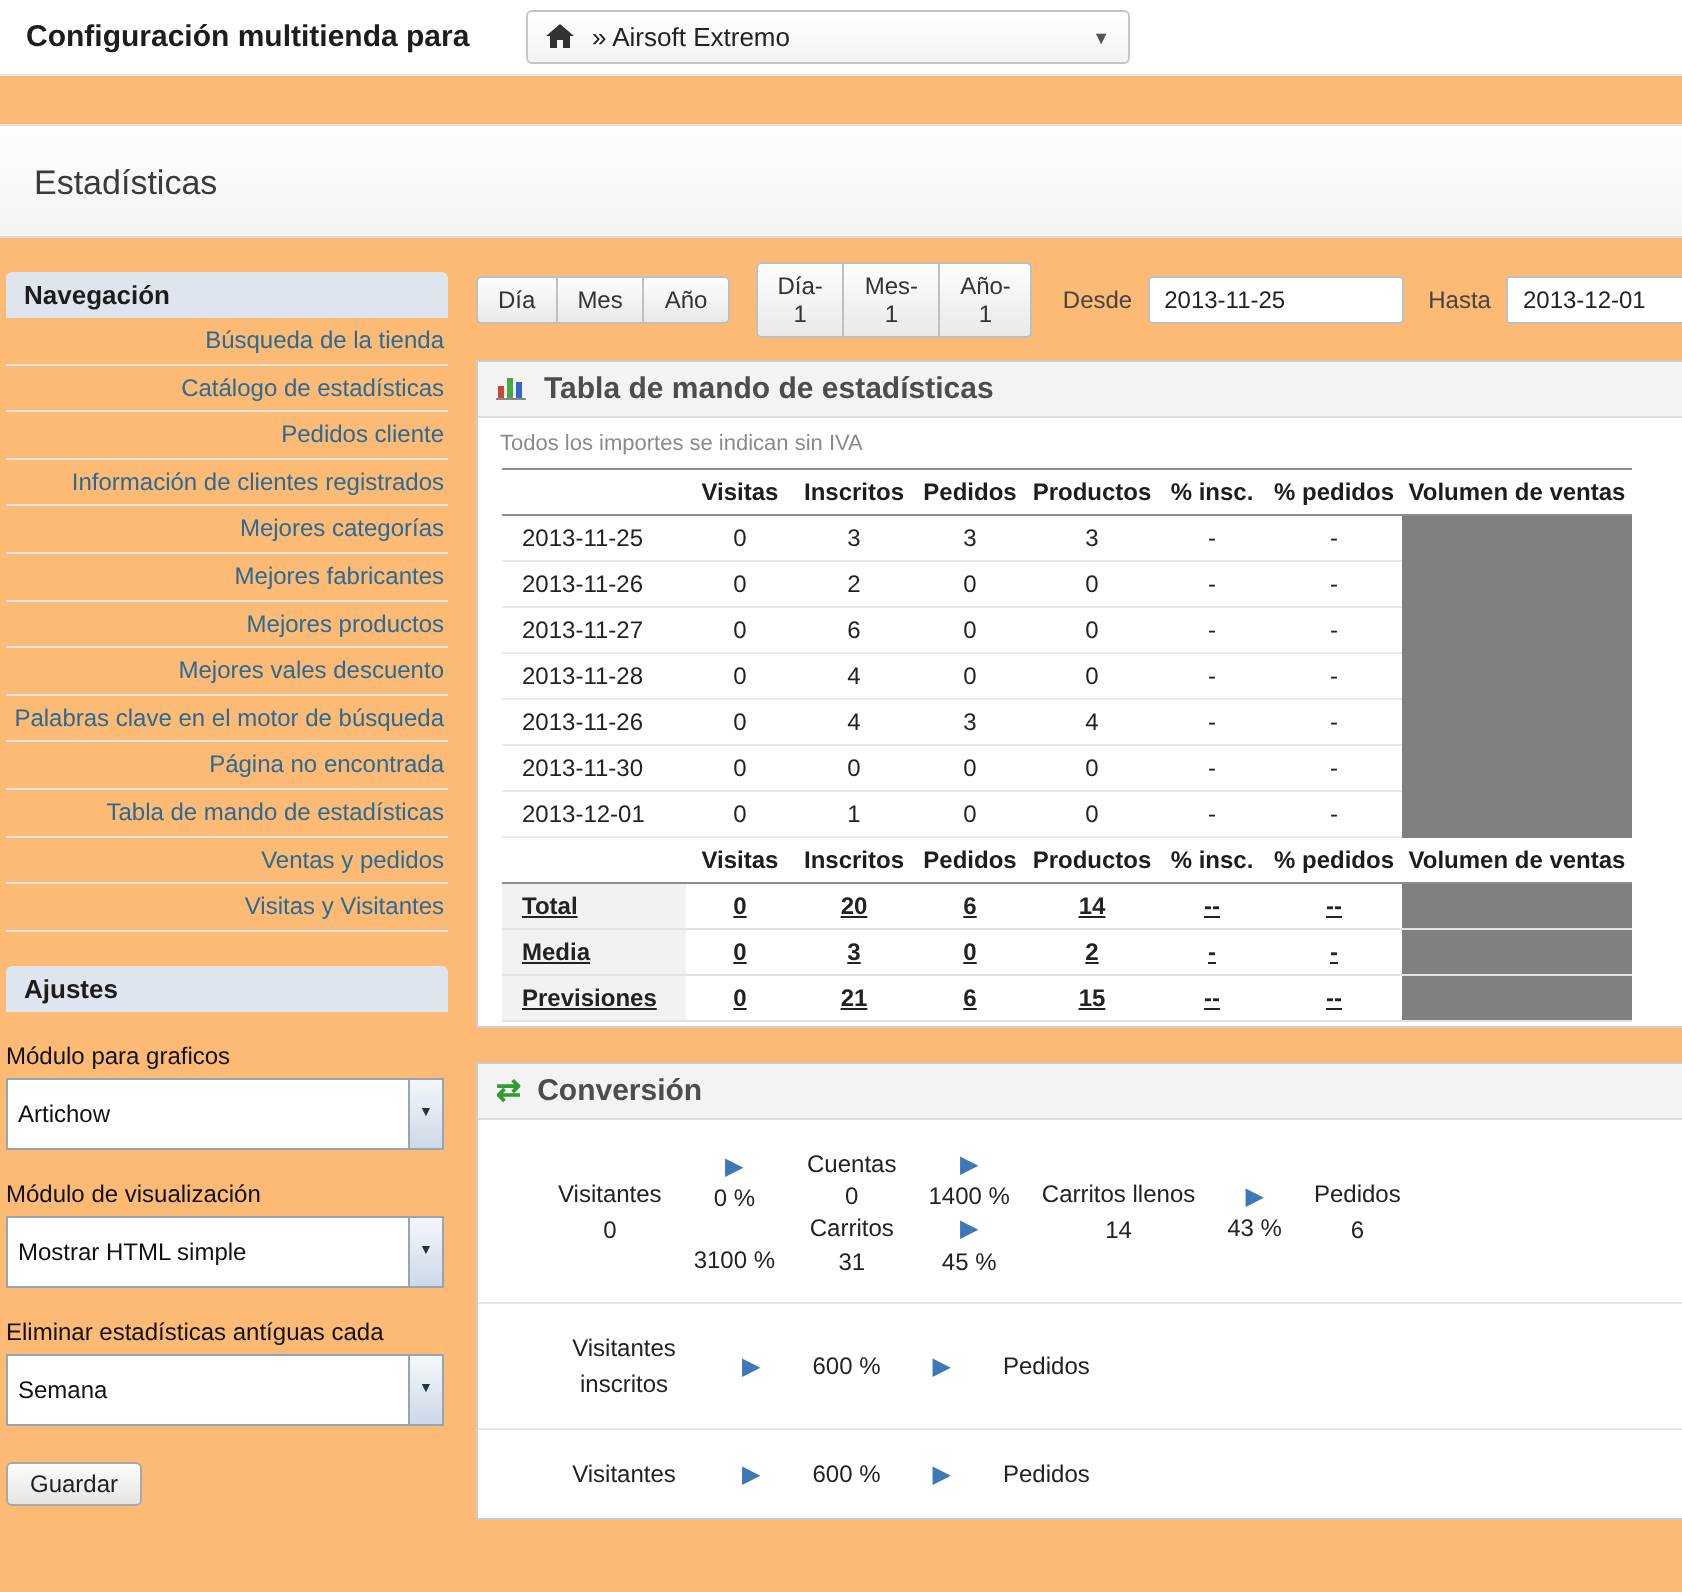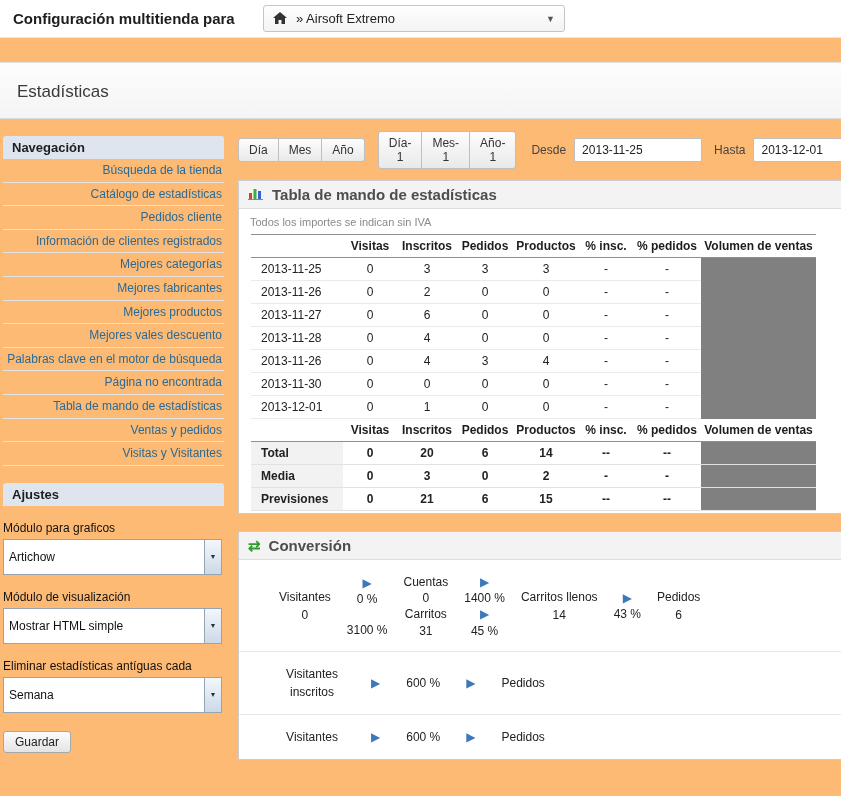--- a/index.html
+++ b/index.html
@@ -53,21 +53,21 @@
   .panel-title { font-size:15px; font-weight:bold; color:#4d4d4d; }
   .panel-sub { color:#8a8a8a; font-size:11px; padding:7px 11px 0; }
   .conv-glyph { font-size:15px; font-weight:bold; color:#2f9e2f; line-height:1; }
 
   table.stats { border-collapse:collapse; table-layout:fixed; width:565px; margin:6px 8px 2px 12px; }
   .stats th { border-top:1px solid #8f8f8f; border-bottom:1px solid #8f8f8f; padding:4px 3px; font-size:12px; font-weight:bold;
               text-align:center; vertical-align:bottom; color:#1d1d1d; }
   .stats td { padding:4px 3px; text-align:center; border-bottom:1px solid #eaeaea; color:#222; }
   .stats .c-first { text-align:left; padding-left:10px; }
   .stats td.redact { background:#808080; border-bottom-color:#808080; }
-  .stats tr.sum td { font-weight:bold; border-bottom-color:#e2e2e2; }
+  .stats tr.sum td { font-weight:bold; border-bottom-color:#e2e2e2;text-decoration:underline; }
   .stats tr.sum td.c-first { background:#f2f2f2; }
 
   
   .conv-row { display:flex; align-items:center; gap:16px; padding:14px 10px 12px 40px; }
   .conv-line { display:flex; align-items:center; gap:26px; padding:13px 10px 13px 40px; border-top:1px solid #e8e8e8; }
   .cnode { text-align:center; line-height:1.5; color:#222; }
   .cnode.narrow { width:66px; }
   .crates { text-align:center; line-height:1.35; color:#222; }
   .arr { color:#3d79b8; font-size:12px; }
   .sp { height:15px; }

